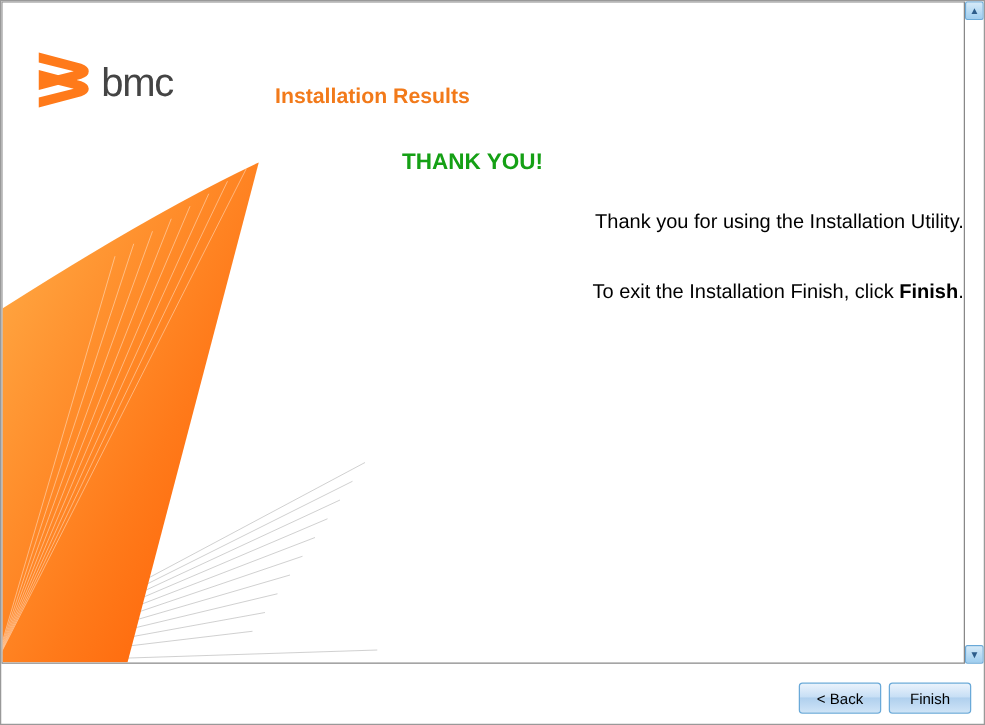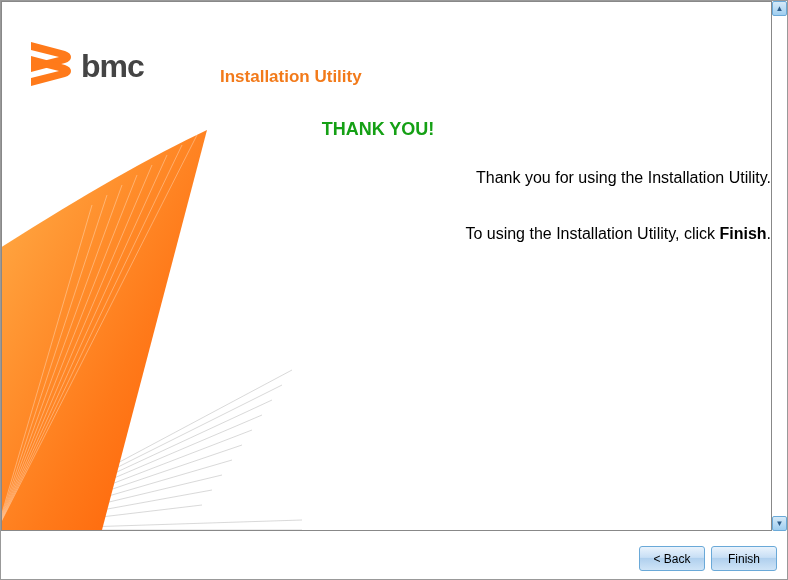--- a/index.html
+++ b/index.html
@@ -33,21 +33,21 @@
     display: flex;
     align-items: center;
     gap: 6px;
   }
   .logo-icon svg {
     width: 50px;
     height: 48px;
   }
   .logo-text {
     font-size: 32px;
-    font-weight: bold;
+    font-weight: normal;
     color: #444;
     letter-spacing: -1px;
   }
   .title {
     position: absolute;
     top: 65px;
     left: 218px;
     color: #f27a1a;
     font-size: 17px;
     font-weight: bold;
@@ -181,28 +181,28 @@
   <div class="logo">
     <span class="logo-icon">
       <svg viewBox="0 0 50 48">
         <path d="M 6 2 L 40 11 Q 46 13 46 17 Q 46 21 40 23 L 6 32 L 6 24 L 34 17 L 6 10 Z" fill="#ff7a1a"></path>
         <path d="M 6 16 L 40 25 Q 46 27 46 31 Q 46 35 40 37 L 6 46 L 6 38 L 34 31 L 6 24 Z" fill="#ff7a1a"></path>
       </svg>
     </span>
     <span class="logo-text">bmc</span>
   </div>
 
-  <div class="title">Installation Utility</div>
+  <div class="title">Installation Results</div>
 
   <div class="thankyou">THANK YOU!</div>
 
   <div class="body-text line1">Thank you for using the Installation Utility.</div>
 
   <div class="body-text line2">
-    <span>To using the Installation Utility, click </span><span class="bold">Finish</span><span>.</span>
+    <span>To exit the Installation Finish, click </span><span class="bold">Finish</span><span>.</span>
   </div>
 </div>
 
 <div class="scrollbar">
   <div class="scroll-btn top">
     <span>▲</span>
   </div>
   <div class="scroll-btn bottom">
     <span>▼</span>
   </div>

